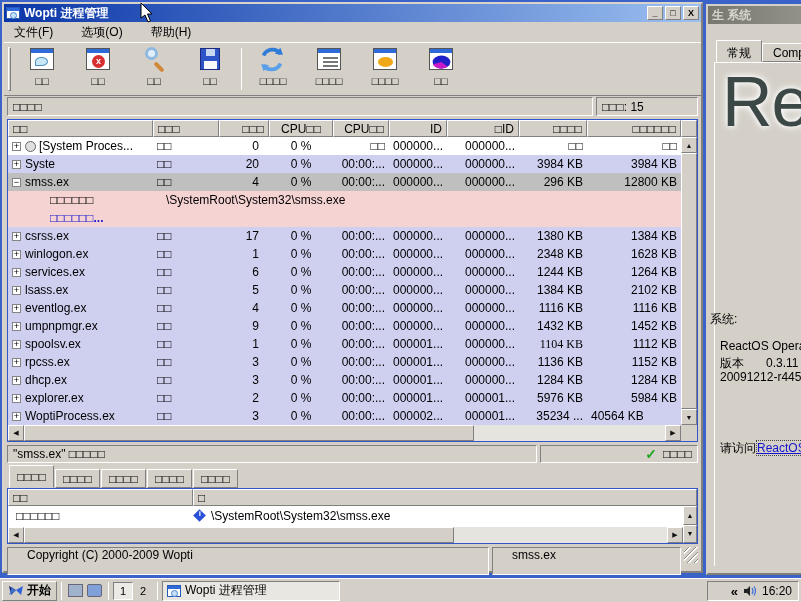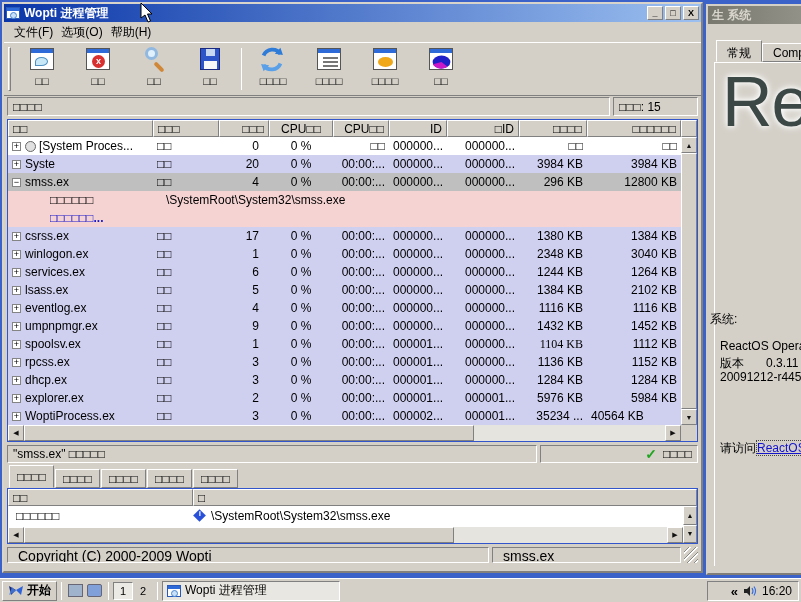--- a/index.html
+++ b/index.html
@@ -37,21 +37,21 @@
   .titlebar{height:18px;background:linear-gradient(90deg,#0A36A8,#9CC0F0);display:flex;
             align-items:center;padding:0 2px;flex:0 0 auto;}
   .title-text{color:#fff;font-size:12px;font-weight:bold;margin-left:4px;flex:1;}
   .winbtn{width:16px;height:14px;margin-left:2px;font-size:9px;font-weight:bold;color:#000;
           display:flex;align-items:center;justify-content:center;line-height:10px;}
   .miniwin{width:14px;height:12px;background:#fff;border:1px solid #2858B8;position:relative;flex:0 0 auto;}
   .miniwin::before{content:'';position:absolute;left:0;top:0;right:0;height:3px;background:#2E6BD8;}
   .miniwin::after{content:'';position:absolute;left:3px;top:4px;width:5px;height:5px;
           border:1px solid #4888D0;border-radius:50%;background:#C8E0F8;}
 
-  .menubar{height:20px;display:flex;align-items:center;gap:8px;padding-left:10px;
+  .menubar{height:20px;display:flex;align-items:center;gap:28px;padding-left:10px;
            font-size:12px;color:#000;flex:0 0 auto;}
   .menu-item{cursor:default;}
 
   .toolbar{height:54px;display:flex;align-items:stretch;padding:1px 2px;flex:0 0 auto;
            border-top:1px solid #fff;border-bottom:1px solid #808080;}
   .grip{width:3px;margin:3px 3px 3px 2px;border:1px solid;border-color:#fff #808080 #808080 #fff;}
   .tbtn{width:56px;display:flex;flex-direction:column;align-items:center;justify-content:flex-start;
         padding-top:2px;}
   .tlabel{font-size:11px;color:#000;margin-top:2px;white-space:nowrap;}
   .tsep{width:1px;background:#808080;border-right:1px solid #fff;margin:4px 3px;}
@@ -69,21 +69,21 @@
         transform:rotate(45deg);border-radius:2px;}
   .disk{position:absolute;left:5px;top:2px;right:5px;bottom:3px;background:#2E55C8;border:1px solid #1A2A80;}
   .shutter{position:absolute;left:11px;top:3px;width:9px;height:7px;background:#C8D8F0;}
   .dsklabel{position:absolute;left:9px;bottom:4px;width:13px;height:8px;background:#F8F8F8;}
   .lln{position:absolute;left:9px;right:6px;height:2px;background:#777;}
   .ell{position:absolute;left:8px;top:11px;width:15px;height:10px;background:#F0A818;border-radius:50%;}
 
   .infobar{height:22px;display:flex;gap:3px;padding:1px 3px;flex:0 0 auto;}
   .infobox{height:19px;font-size:12px;color:#000;padding:2px 5px;white-space:nowrap;overflow:hidden;}
   .infobox.left{flex:1;}
-  .infobox.right{width:85px;}
+  .infobox.right{width:102px;}
 
   .tablewrap{margin:1px 3px 0 3px;height:323px;border:1px solid #3355CC;background:#fff;
              position:relative;flex:0 0 auto;overflow:hidden;}
   .hrow{height:17px;display:flex;background:#D4D0C8;}
   .hcell{height:17px;font-size:12px;color:#000;padding:1px 4px;white-space:nowrap;overflow:hidden;
          border:1px solid;border-color:#fff #808080 #808080 #fff;flex:0 0 auto;}
   .hfill{flex:1;border:1px solid;border-color:#fff #808080 #808080 #fff;}
   .rows{position:absolute;left:0;top:17px;right:16px;height:288px;overflow:hidden;}
   .trow{height:18px;display:flex;align-items:center;font-size:12px;color:#000;white-space:nowrap;}
   .cell{padding:0 4px;overflow:hidden;flex:0 0 auto;height:18px;line-height:18px;}
@@ -126,21 +126,21 @@
   .prop-label{width:185px;padding-left:8px;flex:0 0 auto;}
   .dia{width:9px;height:9px;background:#2850D8;transform:rotate(45deg);margin:0 7px 0 2px;
        position:relative;flex:0 0 auto;}
   .dia::after{content:'i';position:absolute;left:2px;top:-2px;color:#fff;font-size:8px;font-weight:bold;
        transform:rotate(-45deg);}
   .panel-hscroll{position:absolute;left:0;bottom:0;height:16px;right:14px;background:#E6E4DE;display:flex;}
   .spinner{position:absolute;right:0;top:17px;bottom:0;width:14px;display:flex;flex-direction:column;}
   .spinner .sbtn{flex:1;width:14px;}
 
   .mw-statusbar{height:19px;display:flex;gap:3px;padding:1px 3px;margin-top:2px;flex:0 0 auto;}
-  .sbbox{height:16px;font-size:14px;padding:0px 10px;white-space:nowrap;overflow:hidden;}
+  .sbbox{height:28px;font-size:12px;padding:0px 19px;white-space:nowrap;overflow:hidden;}
   .sbbox.left{width:482px;}
   .sbbox.right{flex:1;}
   .gripcorner{width:14px;height:16px;background:
       repeating-linear-gradient(135deg,#D4D0C8 0 3px,#8A8A84 3px 4px,#FFF 4px 5px);}
 
   
   .taskbar{position:absolute;left:0;bottom:0;width:801px;height:24px;background:#D4D0C8;
            border-top:1px solid #fff;display:flex;align-items:center;padding:0 2px;z-index:50;}
   .startbtn{height:20px;display:flex;align-items:center;gap:3px;padding:0 5px;font-size:12px;
             font-weight:bold;}
@@ -351,21 +351,21 @@
               <span class="expander">+</span>
               <span>winlogon.ex</span>
             </div>
             <div class="cell" style="width: 66px; text-align: left;">□□</div>
             <div class="cell" style="width: 50px; text-align: right; padding-right: 10px;">1</div>
             <div class="cell" style="width: 64px; text-align: center;">0 %</div>
             <div class="cell" style="width: 56px; text-align: right;">00:00:...</div>
             <div class="cell" style="width: 58px; text-align: right;">000000...</div>
             <div class="cell" style="width: 72px; text-align: right;">000000...</div>
             <div class="cell" style="width: 68px; text-align: right;">2348 KB</div>
-            <div class="cell" style="flex: 1 1 0%; text-align: right;">3040 KB</div>
+            <div class="cell" style="flex: 1 1 0%; text-align: right;">1628 KB</div>
           </div>
           <div class="trow" style="background: rgb(207, 207, 240);">
             <div class="cell name-cell" style="width: 145px;">
               <span class="expander">+</span>
               <span>services.ex</span>
             </div>
             <div class="cell" style="width: 66px; text-align: left;">□□</div>
             <div class="cell" style="width: 50px; text-align: right; padding-right: 10px;">6</div>
             <div class="cell" style="width: 64px; text-align: center;">0 %</div>
             <div class="cell" style="width: 56px; text-align: right;">00:00:...</div>

